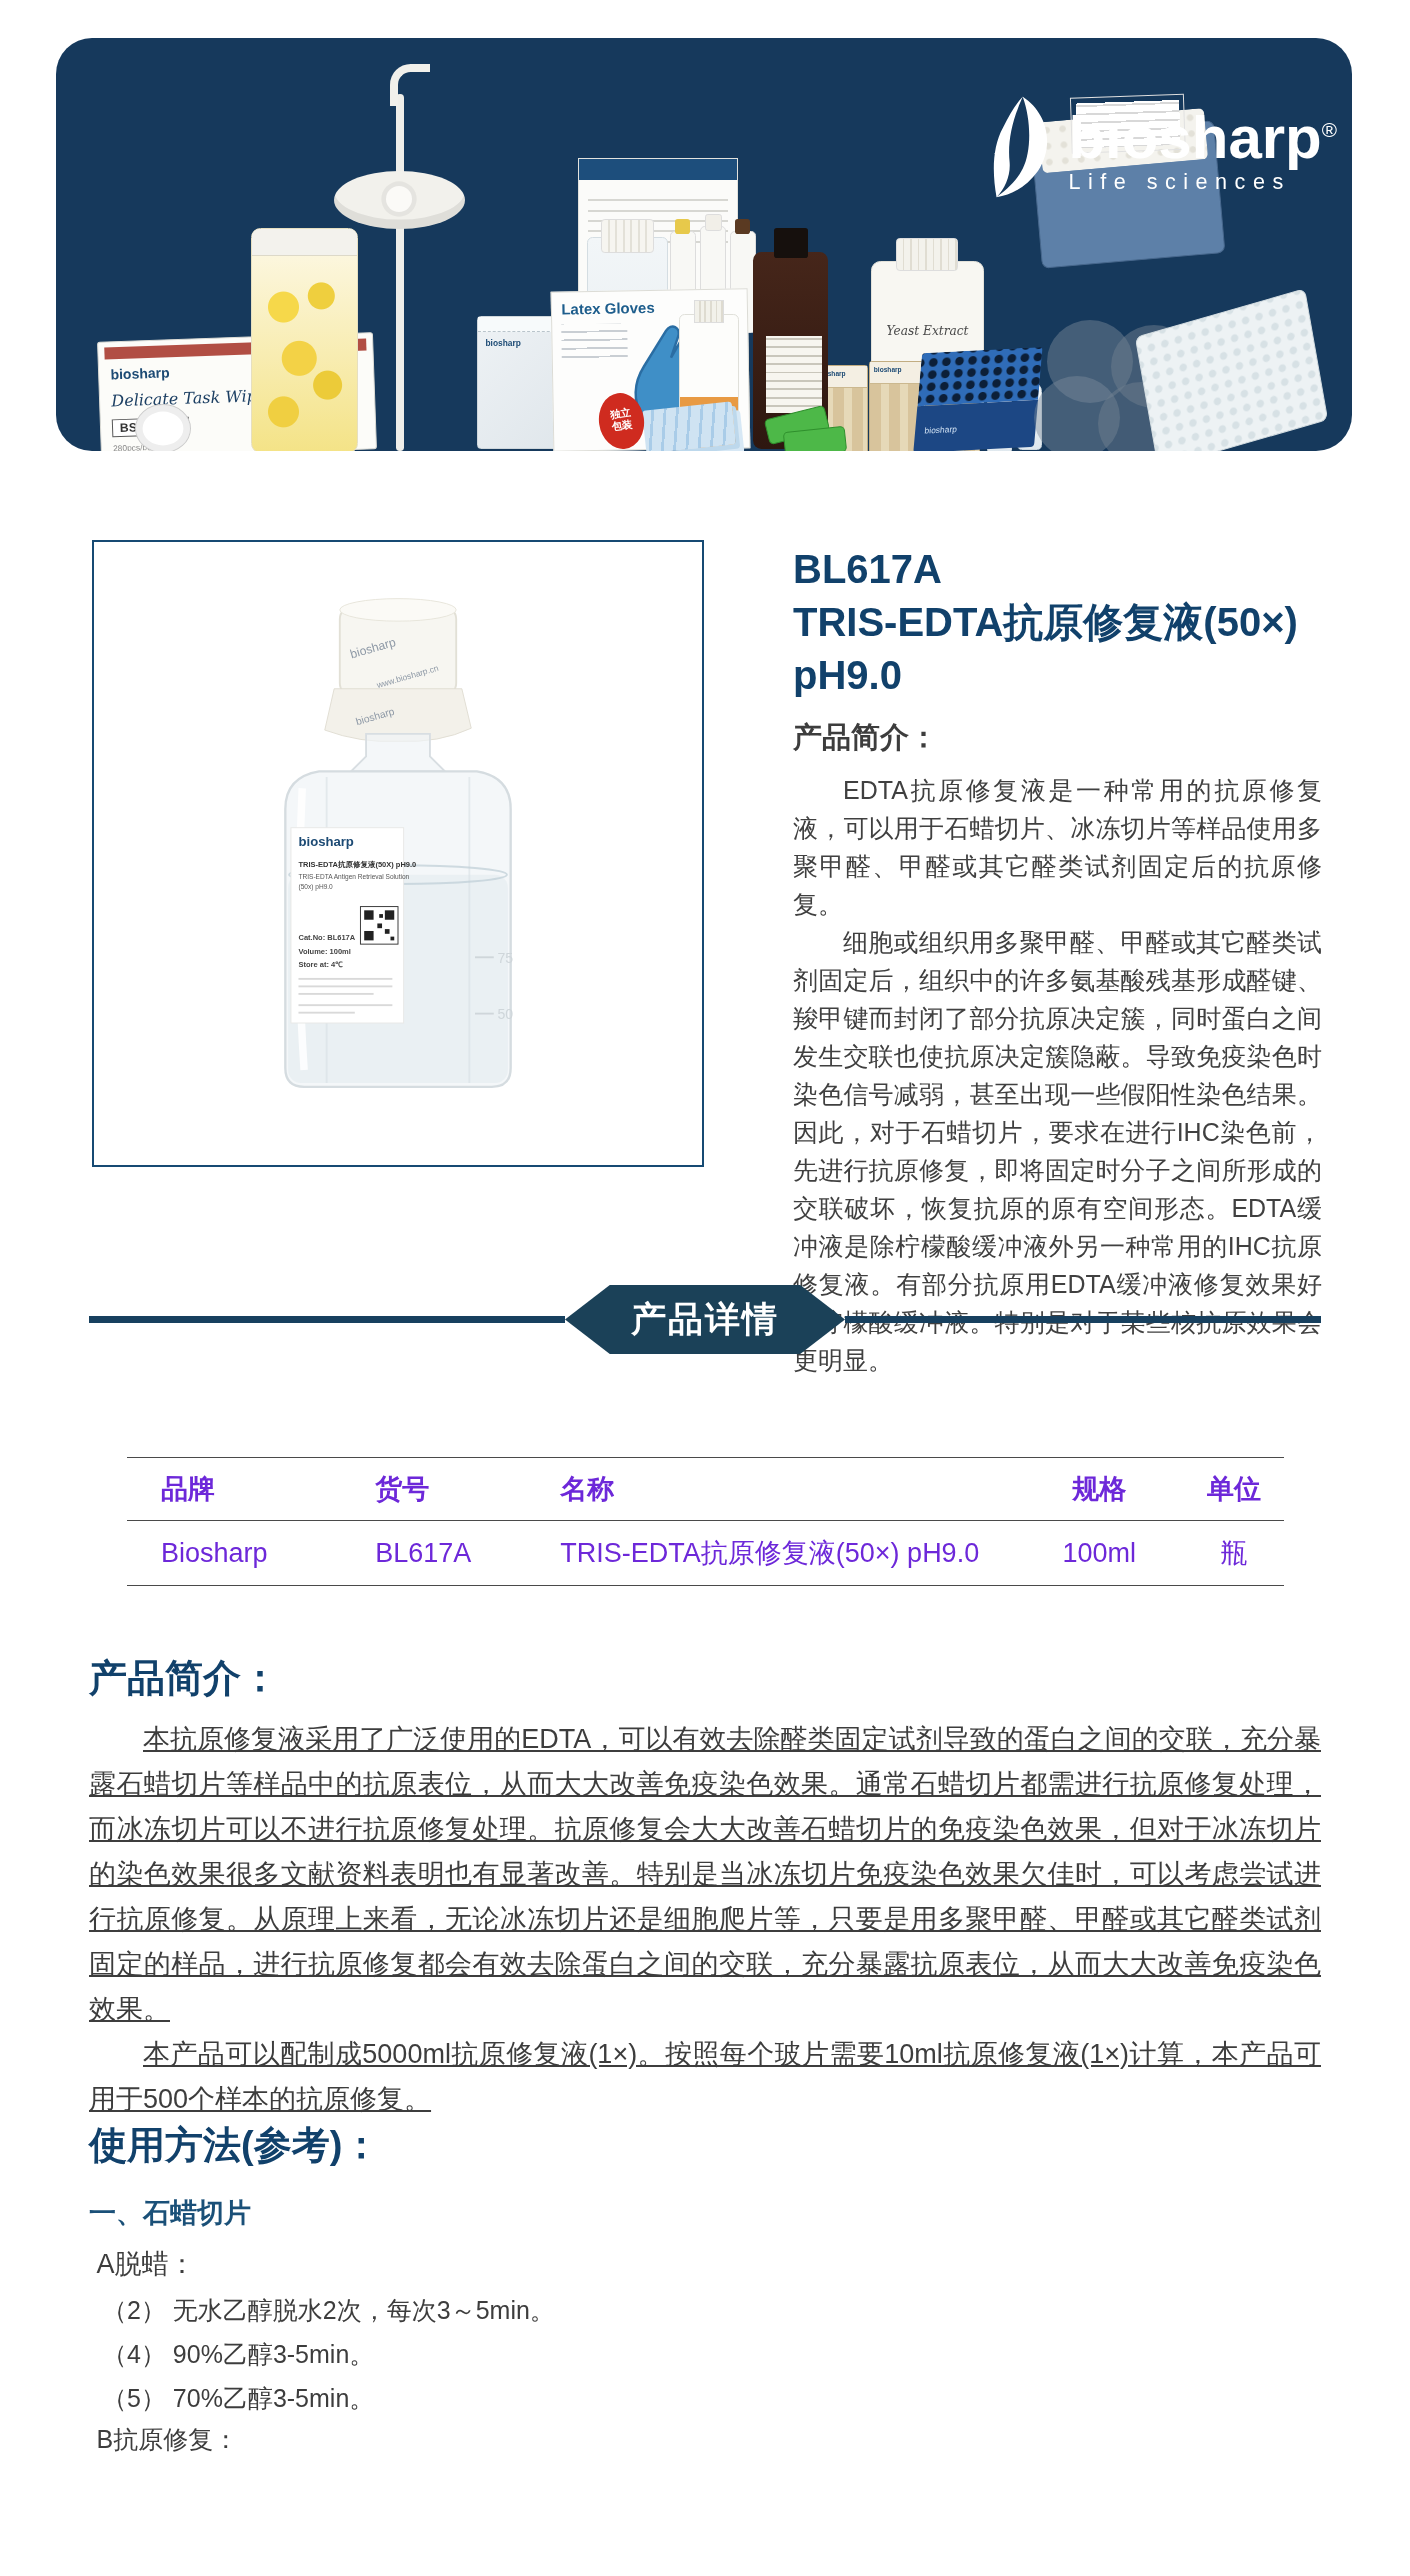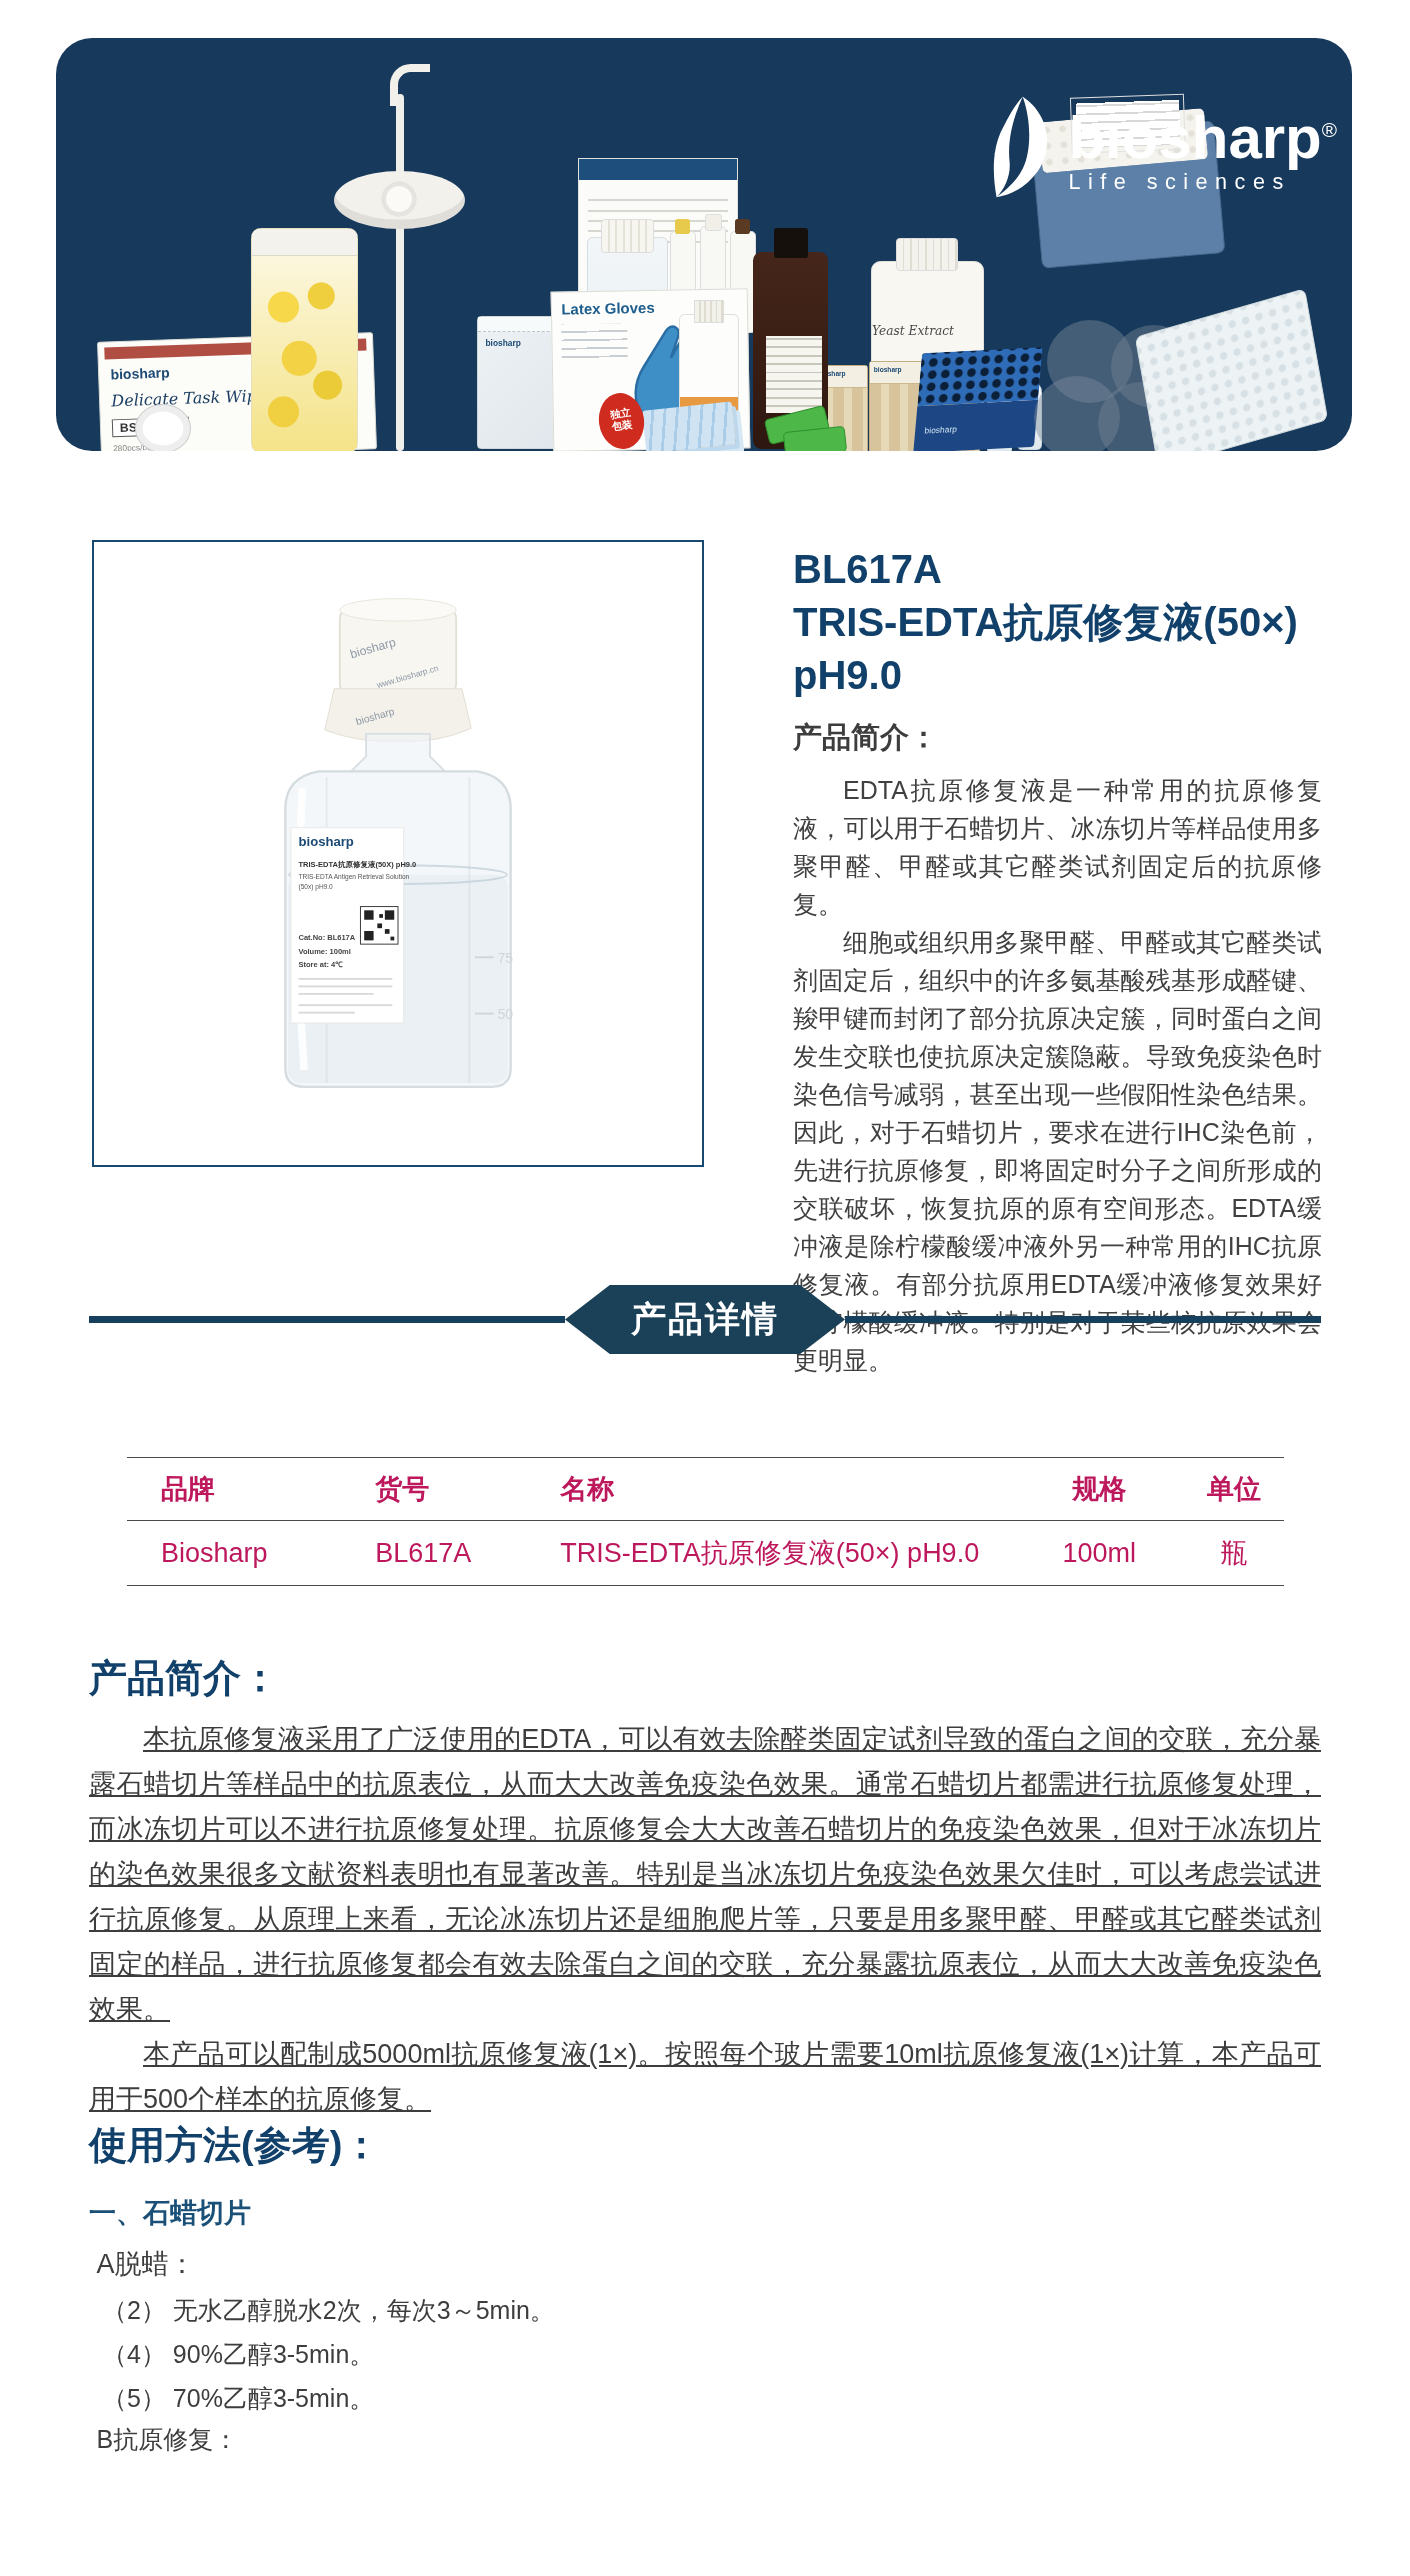--- a/index.html
+++ b/index.html
@@ -110,21 +110,21 @@
       background-image:repeating-linear-gradient(90deg,transparent 0 3.8px,#dedbd0 3.8px 5.6px);}
 
   .amber-bottle{left:697px;top:214px;width:75px;height:197px;background:linear-gradient(#46261a,#2e1710);border-radius:8.4px;z-index:7;}
   .ab-cap{position:absolute;top:-24.4px;left:20.7px;width:34px;height:30px;background:#16100d;border-radius:2.8px;}
   .ab-label{position:absolute;left:9.4px;top:79px;width:56px;height:77px;background:#f7f5ef;
       background-image:repeating-linear-gradient(#f7f5ef 0 6.6px,#c9c6bb 6.6px 8.4px);background-clip:content-box;padding:4.7px 3.8px;}
 
   .hdpe{left:815px;top:223px;width:111px;height:186px;background:#f8f7f2;border:0.9px solid #e3e2da;border-radius:9.4px;z-index:6;}
   .hb-cap{position:absolute;top:-24.4px;left:24.4px;width:60px;height:31px;background:#f3f2ec;border:0.9px solid #ddd;border-radius:3.8px;
       background-image:repeating-linear-gradient(90deg,transparent 0 5.6px,#e0ddd2 5.6px 7.5px);}
-  .hb-label{position:absolute;top:62px;left:0;right:0;font-size:12.2px;color:#4a4a4a;
+  .hb-label{position:absolute;top:62px;left:0;right:0;text-align:center;font-size:12.2px;color:#4a4a4a;
       font-family:"DejaVu Serif","Liberation Serif",serif;font-style:italic;}
 
   .drop{top:193px;width:24.4px;height:100px;background:#f8f8f5;border:0.9px solid #ddd;border-radius:4.7px;z-index:5;}
   .drop-cap{position:absolute;top:-13px;left:3.8px;width:15px;height:15px;border-radius:2.8px;}
 
   .badge{left:543px;top:355px;width:45px;height:56px;background:#cf2b1f;border-radius:50%;transform:rotate(-8deg);
       color:#fff;font-size:10.3px;font-weight:bold;text-align:center;line-height:12.2px;padding-top:15px;box-sizing:border-box;z-index:9;}
 
   .wipes-stack{left:588px;top:368px;width:90px;height:43px;transform:rotate(-6deg);border-radius:3.8px;
       background:repeating-linear-gradient(100deg,#cfe3f2 0 9.4px,#a9cce8 9.4px 12.2px);
@@ -145,21 +145,21 @@
 
   
   .divider{position:absolute;left:89px;top:1284px;width:1232px;height:71px;display:flex;align-items:center;}
   .div-line{flex:1;height:6.6px;background:#17405f;}
   .div-hex{width:280px;height:69px;background:#1b4158;color:#fff;font-size:35px;font-weight:bold;
            display:flex;align-items:center;justify-content:center;letter-spacing:1.9px;
            clip-path:polygon(16% 0%,84% 0%,100% 50%,84% 100%,16% 100%,0% 50%);}
 
   
   .spec-table{position:absolute;left:127px;top:1457px;width:1157px;border-collapse:collapse;table-layout:fixed;}
-  .spec-table th,.spec-table td{font-size:27px;color:#be185d;font-weight:normal;}
+  .spec-table th,.spec-table td{font-size:27px;color:#6d28d9;font-weight:normal;}
   .spec-table th{font-weight:bold;height:60px;}
   .spec-table td{height:62px;}
   .spec-table thead tr{border-top:1.9px solid #4a4a4a;border-bottom:1.9px solid #4a4a4a;}
   .spec-table tbody tr{border-bottom:1.9px solid #4a4a4a;}
   .cL{text-align:left;padding-left:34px;}
   .cC{text-align:center;}
 
   
   .details{position:absolute;left:89px;top:1657px;width:1232px;}
   .sec-h{font-size:38px;line-height:43px;font-weight:bold;color:#11416b;}

